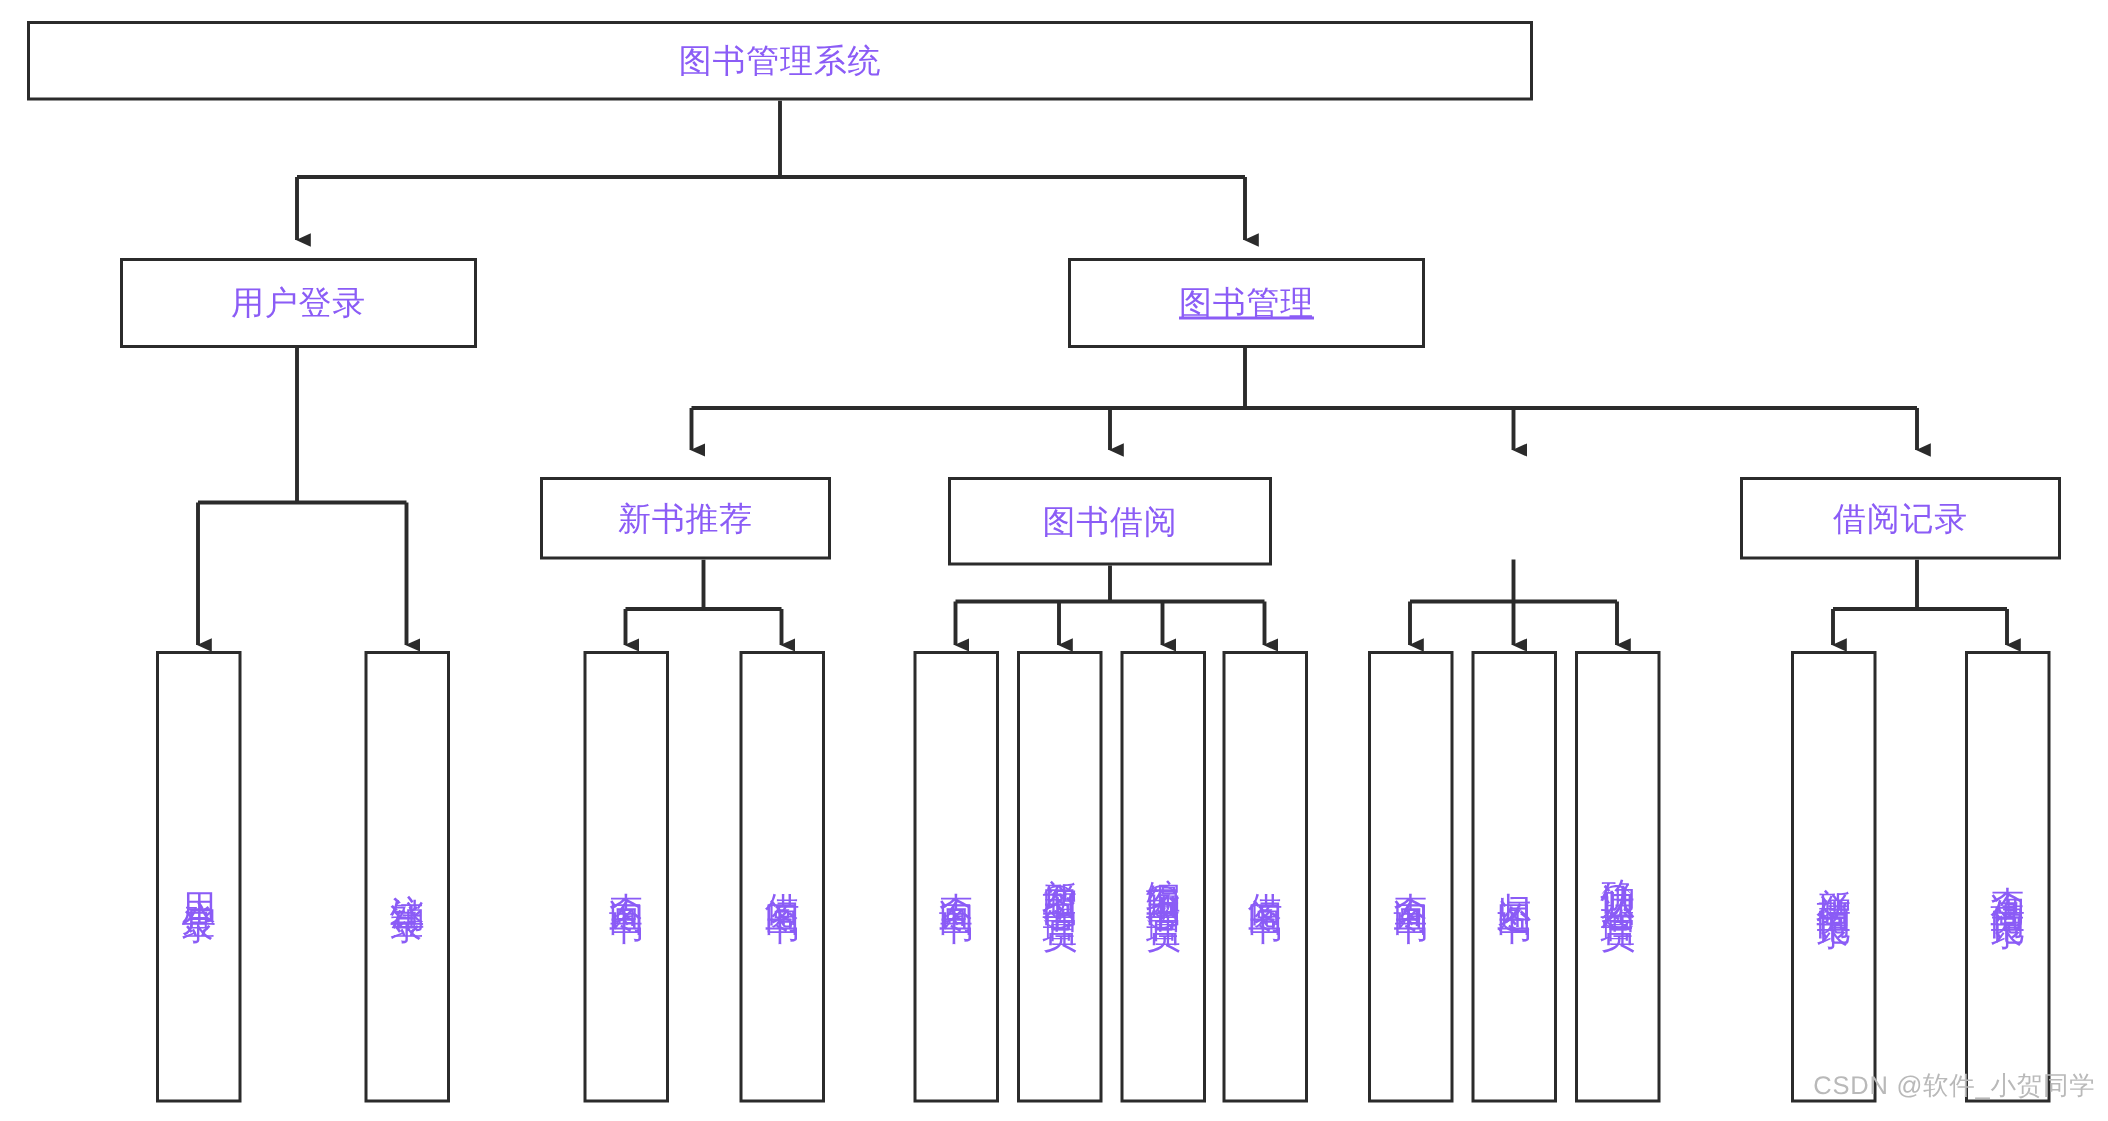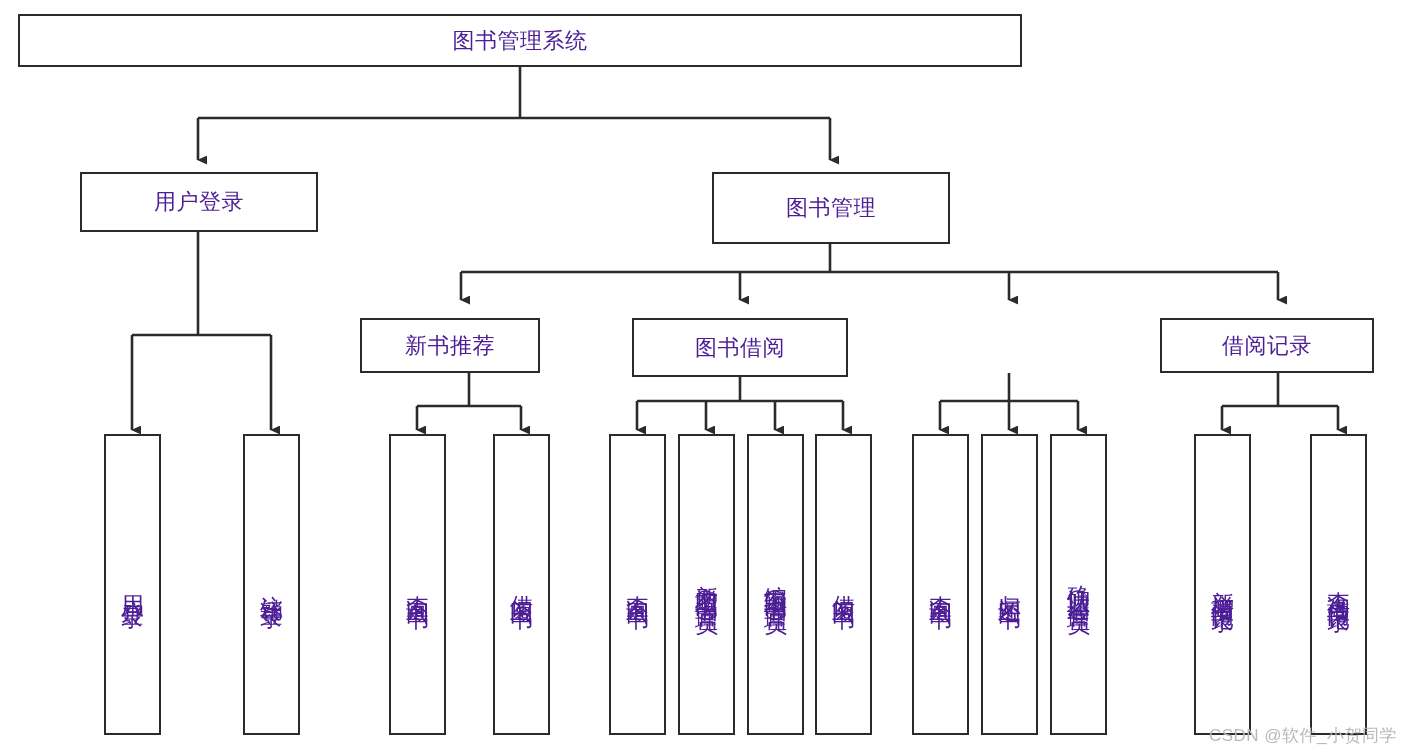--- a/index.html
+++ b/index.html
@@ -19,21 +19,21 @@
     overflow: hidden;
   }
   .node {
     position: absolute;
     box-sizing: border-box;
     border: 2.5px solid #2b2b2b;
     background: #ffffff;
     display: flex;
     align-items: center;
     justify-content: center;
-    color: #4c1d95;
+    color: #8b5cf6;
   }
   .node .lbl {
     display: block;
     text-align: center;
     line-height: 1.05;
     letter-spacing: 0.5px;
   }
   
   .node.root .lbl { font-size: 23px; }
   
@@ -55,21 +55,21 @@
     position: absolute;
     left: 0;
     top: 0;
     width: 1405px;
     height: 747px;
     pointer-events: none;
   }
   .watermark {
     position: absolute;
     right: 8px;
-    bottom: 0;
+    bottom: 12px;
     font-size: 17px;
     color: #b9b9b9;
     white-space: nowrap;
     letter-spacing: 0.5px;
   }
 </style>
 </head>
 <body>
 
 <div id="canvas">
@@ -124,25 +124,25 @@
     </g>
   </svg>
 
   <div class="node root h" style="left:18px; top:14px; width:1004px; height:53px;">
     <span class="lbl">图书管理系统</span>
   </div>
 
   <div class="node h" style="left:80px; top:172px; width:238px; height:60px;">
     <span class="lbl">用户登录</span>
   </div>
-  <div class="node h" style="left:712px; top:172px; width:238px; height:72px;">
+  <div class="node h" style="left:712px; top:172px; width:238px; height:60px;text-decoration:underline;">
     <span class="lbl">图书管理</span>
   </div>
 
-  <div class="node h" style="left:360px; top:318px; width:180px; height:55px;">
+  <div class="node h" style="left:360px; top:318px; width:194px; height:55px;">
     <span class="lbl">新书推荐</span>
   </div>
   <div class="node h" style="left:632px; top:318px; width:216px; height:59px;">
     <span class="lbl">图书借阅</span>
   </div>
   <div class="node h" style="left:1160px; top:318px; width:214px; height:55px;">
     <span class="lbl">借阅记录</span>
   </div>
 
   <div class="node v" style="left:104px; top:434px; width:57px; height:301px;">

